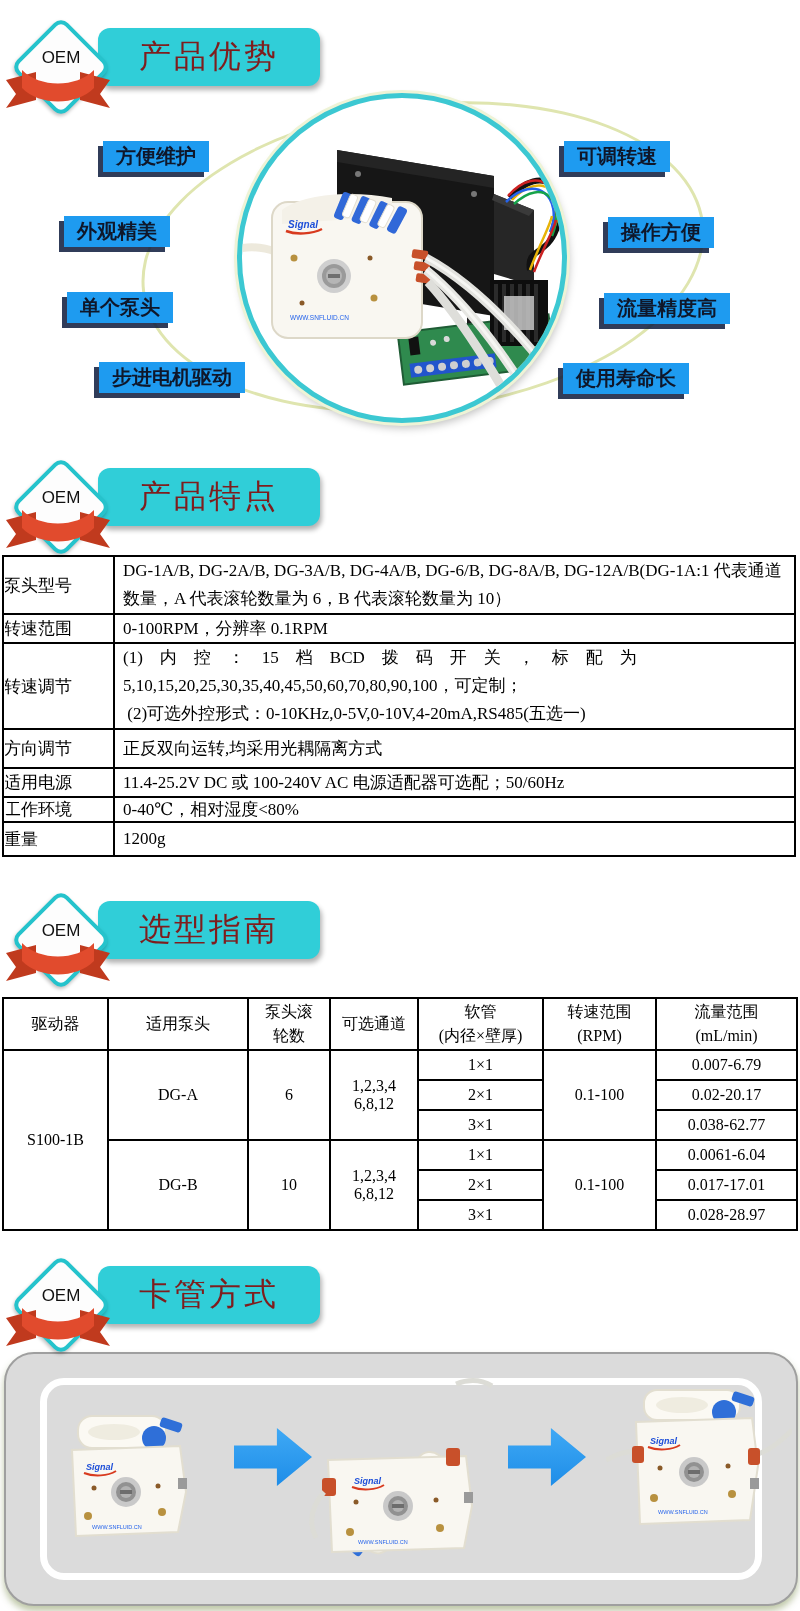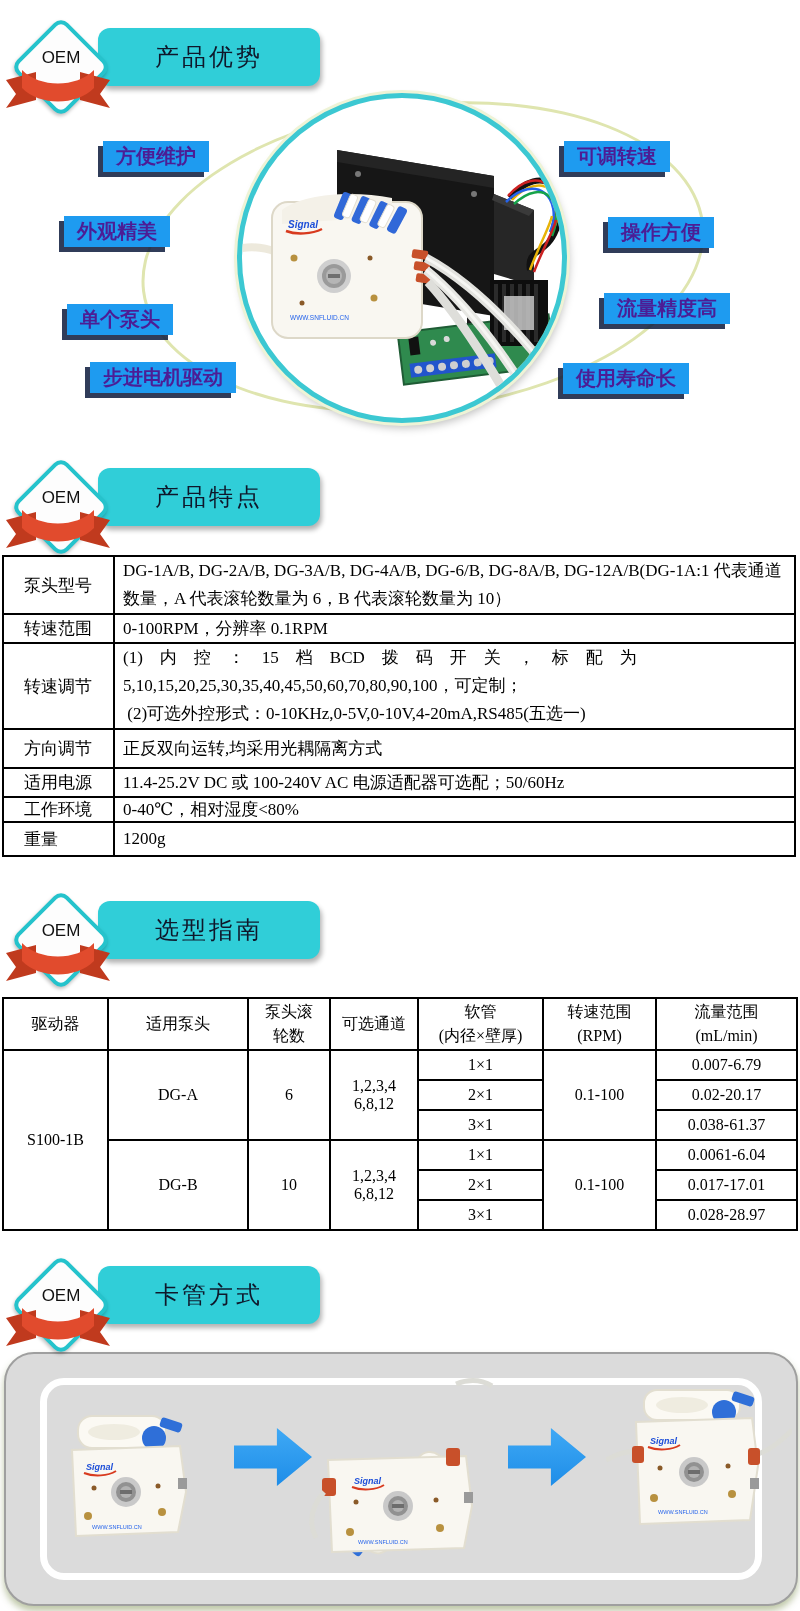--- a/index.html
+++ b/index.html
@@ -4,46 +4,46 @@
 <style>
   html,body{margin:0;padding:0;background:#fff;}
   #page{position:relative;width:800px;height:1611px;background:#fff;overflow:hidden;
         font-family:"Liberation Sans","DejaVu Sans",sans-serif;color:#000;}
 
   
   .sec-header{position:absolute;left:0;width:340px;height:110px;}
   .hdr-bar{position:absolute;left:98px;top:20px;width:222px;height:58px;border-radius:12px;
            background:#30CED8;box-shadow:2px 4px 5px rgba(0,0,0,.3);
            display:flex;align-items:center;justify-content:center;z-index:1;}
-  .hdr-bar span{font-size:24px;color:#0f172a;letter-spacing:3px;}
+  .hdr-bar span{font-size:32px;color:#7f1d1d;letter-spacing:3px;}
   .diamond{position:absolute;left:25px;top:23px;width:64px;height:64px;background:#fdfdfd;
            border:4px solid #25C3CC;border-radius:10px;transform:rotate(45deg);
            box-shadow:1px 2px 4px rgba(0,0,0,.25);z-index:2;}
   .ribbon{position:absolute;left:2px;top:60px;z-index:3;}
   .oem-text{position:absolute;left:25px;top:40px;width:72px;text-align:center;
             font-size:17px;color:#111;z-index:4;}
 
   
   .adv-wrap{position:absolute;left:0;top:88px;width:800px;height:340px;}
   .swoosh{position:absolute;left:140px;top:16px;width:560px;height:300px;border:3px solid #dfe5af;
           border-radius:50%;transform:rotate(-7deg);z-index:0;}
   .photo-circle{position:absolute;left:237px;top:5px;width:320px;height:320px;border-radius:50%;
           background:#fff;border:5px solid #3CC8D2;box-shadow:0 0 0 3px #eef3d6,2px 5px 8px rgba(0,0,0,.25);
           overflow:hidden;z-index:1;}
-  .adv-label{position:absolute;background:#1E9BF0;color:#4c1d95;font-weight:bold;font-size:20px;
+  .adv-label{position:absolute;background:#1E9BF0;color:#0f172a;font-weight:bold;font-size:20px;
           line-height:31px;padding:0 13px;white-space:nowrap;z-index:2;
           box-shadow:-5px 5px 0 rgba(12,26,60,.85);}
 
   
   table{border-collapse:collapse;table-layout:fixed;color:#000;
         font-family:"Liberation Serif","DejaVu Serif",serif;}
   td,th{border:2px solid #000;vertical-align:middle;font-weight:normal;overflow:hidden;}
   .spec-table{position:absolute;left:2px;top:555px;width:794px;font-size:17px;}
   .spec-table td{padding:0 8px;}
-  .spec-table td.lbl{padding-left:20px;}
+  .spec-table td.lbl{padding-left:0;border-radius:11px;}
   .preline{white-space:pre-line;}
   .prewrap{white-space:pre-wrap;line-height:28px;}
   .lh28{line-height:28px;}
   .sel-table{position:absolute;left:2px;top:997px;width:794px;font-size:16px;text-align:center;}
   .sel-table th{line-height:24px;}
 
   
   .clamp-panel{position:absolute;left:4px;top:1352px;width:790px;height:250px;background:#DBDBDB;
           border:2px solid #9f9f9f;border-radius:30px;box-shadow:0 5px 7px rgba(110,130,60,.45);}
   .clamp-inner{position:absolute;left:34px;top:24px;right:34px;bottom:24px;border:7px solid #fff;
@@ -158,22 +158,22 @@
         <path d="M184,160 C240,190 290,250 320,290" fill="none" stroke="#E2E2DE" stroke-width="9"></path>
         <path d="M184,172 C230,210 272,270 300,320" fill="none" stroke="#E6E6E2" stroke-width="9"></path>
         <path d="M186,184 C224,226 258,286 278,320" fill="none" stroke="#DEDEDA" stroke-width="9"></path>
         <path d="M184,160 C240,190 290,250 320,290" fill="none" stroke="#f6f6f3" stroke-width="3"></path>
         <path d="M184,172 C230,210 272,270 300,320" fill="none" stroke="#f6f6f3" stroke-width="3"></path>
       </svg>
     </div>
 
     <div class="adv-label" style="left:103px;top:53px">方便维护</div>
     <div class="adv-label" style="left:64px;top:128px">外观精美</div>
-    <div class="adv-label" style="left:67px;top:216px">单个泵头</div>
-    <div class="adv-label" style="left:90px;top:274px">步进电机驱动</div>
+    <div class="adv-label" style="left:67px;top:204px">单个泵头</div>
+    <div class="adv-label" style="left:99px;top:274px">步进电机驱动</div>
     <div class="adv-label" style="left:564px;top:53px">可调转速</div>
     <div class="adv-label" style="left:608px;top:129px">操作方便</div>
     <div class="adv-label" style="left:604px;top:205px">流量精度高</div>
     <div class="adv-label" style="left:563px;top:275px">使用寿命长</div>
   </div>
 
   <div class="sec-header" style="top:448px">
     <div class="hdr-bar">
       <span>产品特点</span>
     </div>
@@ -271,21 +271,21 @@
       <td>1×1</td>
       <td rowspan="3">0.1-100</td>
       <td>0.007-6.79</td>
     </tr>
     <tr style="height:30px">
       <td>2×1</td>
       <td>0.02-20.17</td>
     </tr>
     <tr style="height:30px">
       <td>3×1</td>
-      <td>0.038-61.37</td>
+      <td>0.038-62.77</td>
     </tr>
     <tr style="height:30px">
       <td rowspan="3">DG-B</td>
       <td rowspan="3">10</td>
       <td rowspan="3" class="preline">1,2,3,4
 6,8,12</td>
       <td>1×1</td>
       <td rowspan="3">0.1-100</td>
       <td>0.0061-6.04</td>
     </tr>

